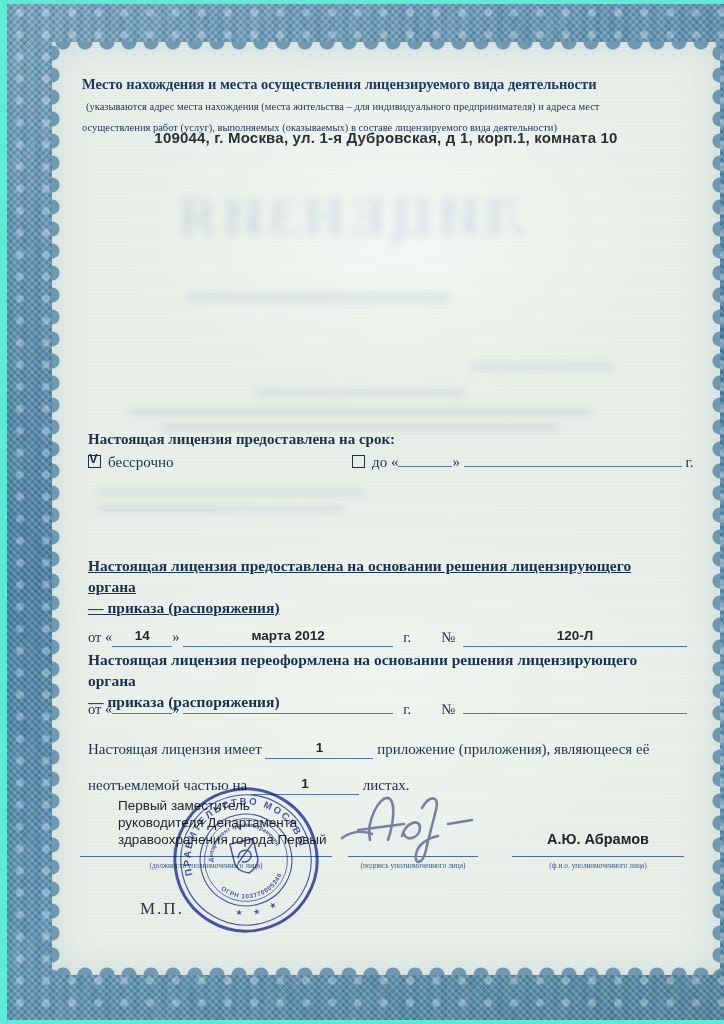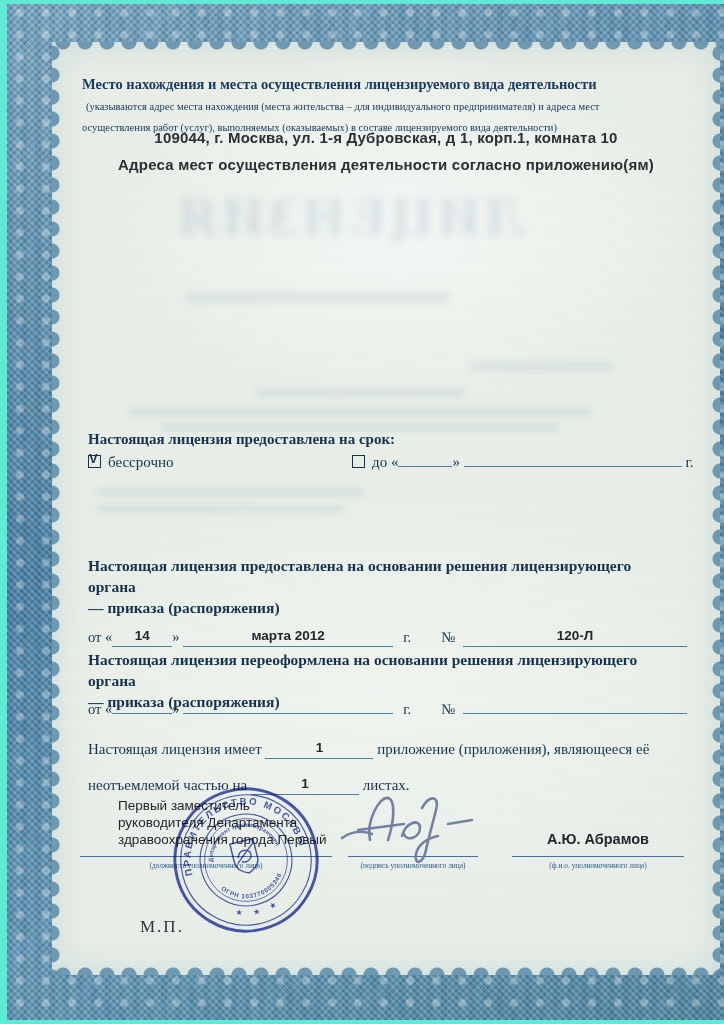--- a/index.html
+++ b/index.html
@@ -49,21 +49,21 @@
   .ghost-bar{background:#9db4c6;filter:blur(3px);opacity:.22;border-radius:4px;}
   .gb1{left:185px;top:292px;width:265px;height:11px;}
   .gb2{left:470px;top:362px;width:145px;height:9px;}
   .gb3{left:255px;top:388px;width:210px;height:9px;}
   .gb4{left:128px;top:407px;width:465px;height:9px;}
   .gb5{left:160px;top:423px;width:400px;height:8px;}
   .gb6{left:95px;top:488px;width:270px;height:9px;}
   .gb7{left:95px;top:505px;width:250px;height:8px;}
   .heading{font-weight:700;font-size:15px;color:#16324f;}
   .h-term{left:88px;top:431px;}
-  .h2{left:88px;top:556px;width:580px;font-size:15.5px;line-height:1.35;}
+  .h2{left:88px;top:556px;width:580px;font-size:15.5px;line-height:1.35;text-decoration:underline;}
   .h3{left:88px;top:650px;width:580px;font-size:15.5px;line-height:1.35;}
   .row{font-size:15px;color:#16324f;white-space:nowrap;}
   .checkbox{display:inline-block;width:11px;height:11px;border:1.4px solid #16324f;position:relative;
     top:1px;margin-right:7px;background:transparent;}
   .checkbox .mark{position:absolute;top:-5px;left:0px;font-family:"Liberation Sans",sans-serif;
     font-weight:700;font-size:13px;color:#16324f;}
   .term-perp{left:88px;top:454px;}
   .term-until{left:352px;top:454px;}
   .blank{display:inline-block;border-bottom:1.2px solid #4d7cb0;text-align:center;vertical-align:baseline;}
   .blank-val{font-family:"Liberation Sans","DejaVu Sans",sans-serif;font-weight:700;font-size:13.5px;
@@ -77,21 +77,21 @@
   .att1{left:88px;top:741px;font-size:15px;color:#16324f;}
   .att2{left:88px;top:777px;font-size:15px;color:#16324f;}
   .sig-title{left:118px;top:797px;width:240px;font-family:"Liberation Sans","DejaVu Sans",sans-serif;
     font-weight:400;font-size:13.5px;line-height:17px;color:#23272e;}
   .sig-name{left:512px;top:831px;width:172px;text-align:center;font-family:"Liberation Sans",sans-serif;
     font-weight:700;font-size:14.5px;color:#23272e;}
   .rule{height:1.2px;background:#47709c;top:856px;}
   .rl1{left:80px;width:252px;} .rl2{left:348px;width:130px;} .rl3{left:512px;width:172px;}
   .caption{top:861px;font-size:7.4px;color:#2e5a8c;text-align:center;}
   .cp1{left:80px;width:252px;} .cp2{left:348px;width:130px;} .cp3{left:512px;width:172px;}
-  .mp{left:140px;top:899px;font-size:17px;letter-spacing:2px;color:#2e3540;margin-top:18px;}
+  .mp{left:140px;top:899px;font-size:17px;letter-spacing:2px;color:#2e3540;}
   .sig-svg{left:336px;top:778px;width:160px;height:92px;}
   .stamp-box{left:172px;top:786px;width:148px;height:148px;transform:rotate(-14deg);
     opacity:.85;mix-blend-mode:multiply;}
   .stamp-box svg{width:100%;height:100%;}
   .stamp-text{font-family:"Liberation Sans","DejaVu Sans",sans-serif;font-weight:700;fill:#2b3dab;}
 </style>
 </head>
 <body>
 
 <div class="page">
@@ -100,21 +100,20 @@
   <div class="sc sc-top"></div>
   <div class="sc sc-bottom"></div>
   <div class="sc sc-left"></div>
   <div class="sc sc-right"></div>
 
   <div class="abs intro">
     <span class="intro-bold">Место нахождения и места осуществления лицензируемого вида деятельности</span>
     <span class="intro-note">(указываются адрес места нахождения (места жительства – для индивидуального предпринимателя) и адреса мест осуществления работ (услуг), выполняемых (оказываемых) в составе лицензируемого вида деятельности)</span>
   </div>
   <div class="abs center-bold addr1">109044, г. Москва, ул. 1-я Дубровская, д 1, корп.1, комната 10</div>
-  <div class="abs center-bold addr2">Адреса мест осуществления деятельности согласно приложению(ям)</div>
 
   <div class="abs ghost-word">ЛИЦЕНЗИЯ</div>
   <div class="abs ghost-bar gb1"></div>
   <div class="abs ghost-bar gb2"></div>
   <div class="abs ghost-bar gb3"></div>
   <div class="abs ghost-bar gb4"></div>
   <div class="abs ghost-bar gb5"></div>
   <div class="abs ghost-bar gb6"></div>
   <div class="abs ghost-bar gb7"></div>
 

